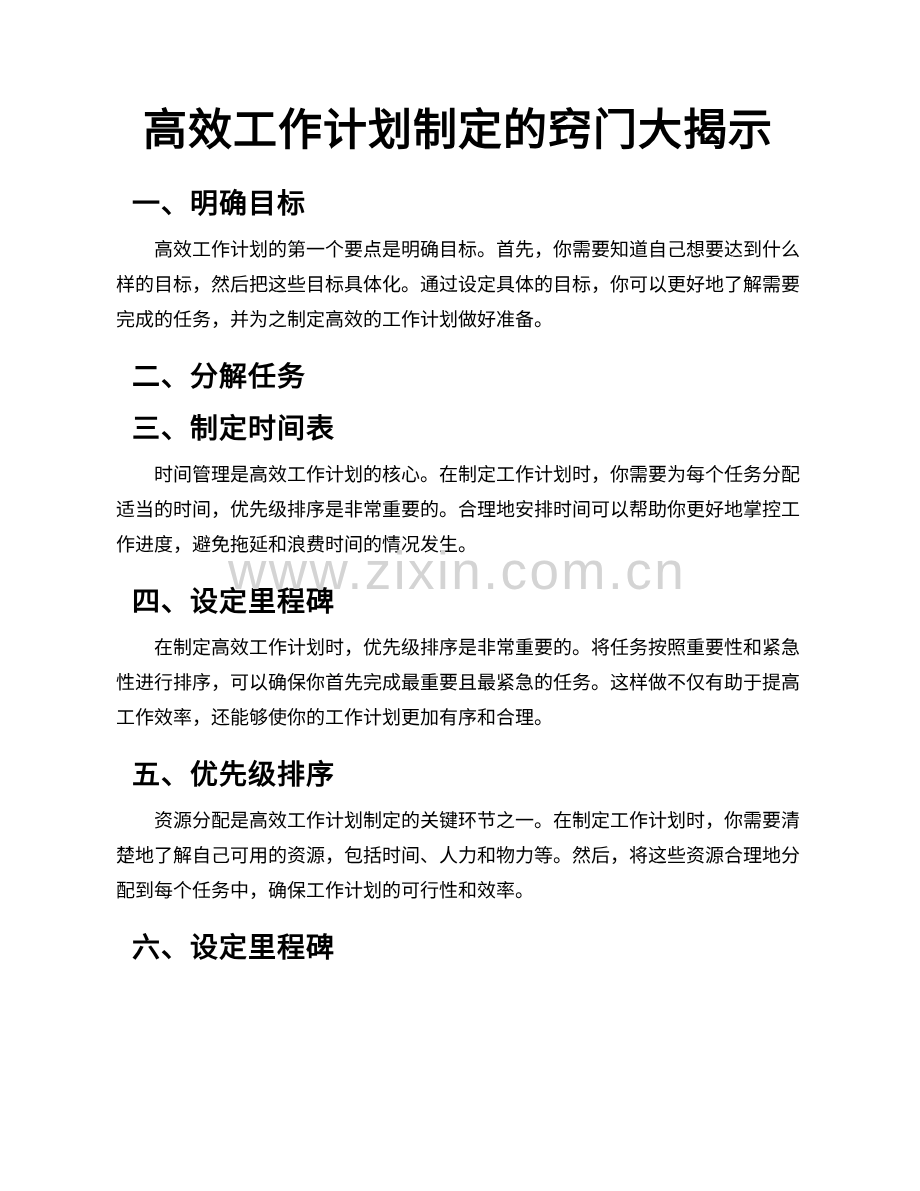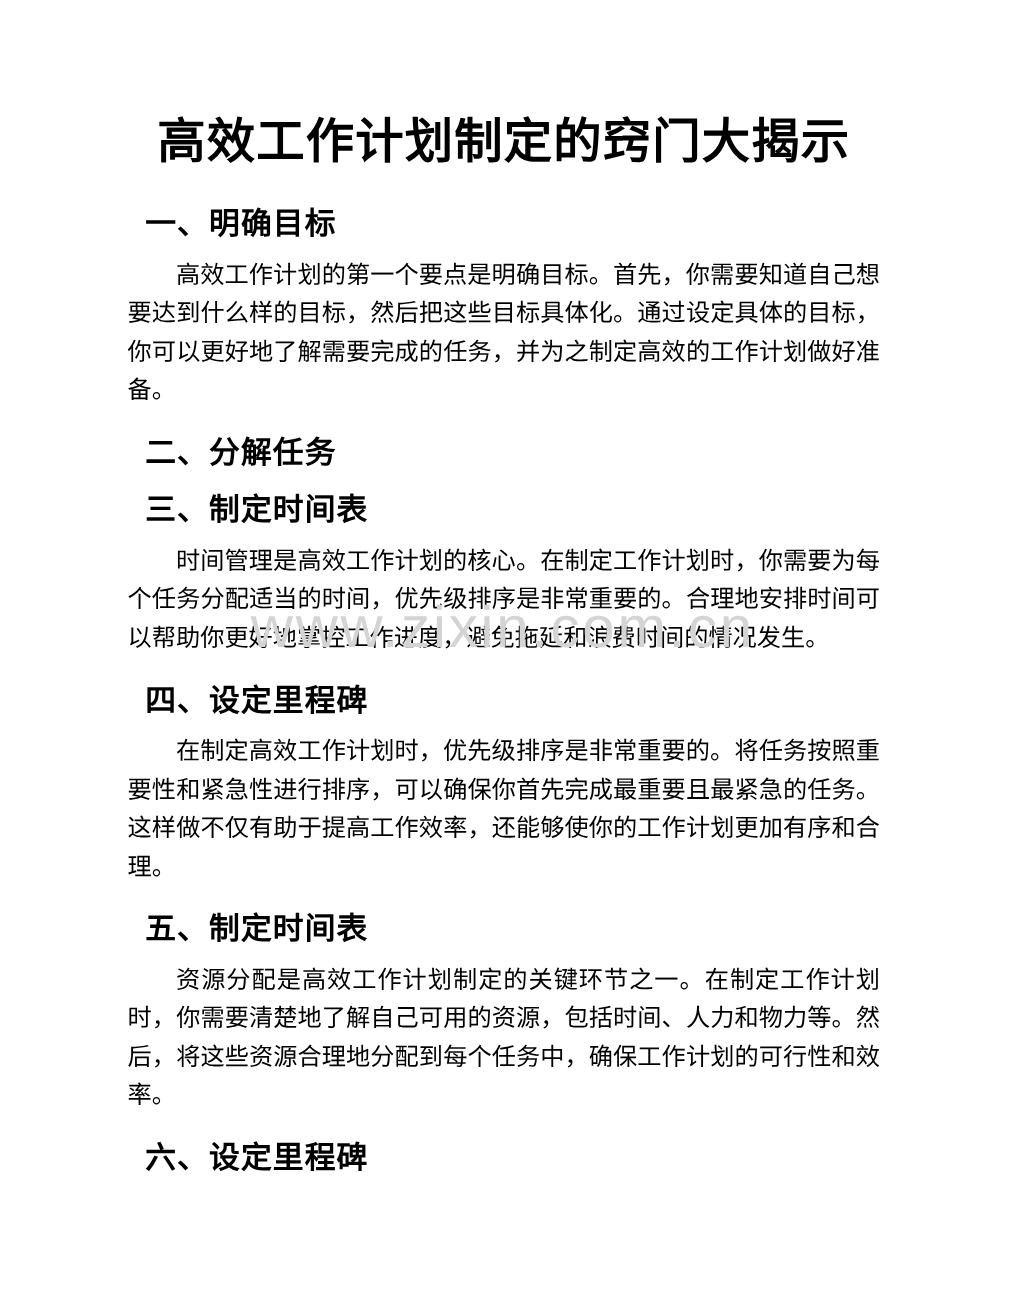--- a/index.html
+++ b/index.html
@@ -35,21 +35,21 @@
     line-height: 24px;
     letter-spacing: 1px;
     color: #000000;
   }
   .doc-section:first-of-type .sec-heading {
     margin-top: 40px;
   }
   .sec-body {
     margin: 0 0 28px 0;
     font-family: "Liberation Serif", "DejaVu Serif", serif;
-    font-size: 22px;
+    font-size: 19px;
     line-height: 35px;
     text-align: justify;
     text-indent: 2em;
     color: #000000;
   }
   .sec-body:empty {
     display: none;
   }
   .watermark {
     position: absolute;
@@ -88,21 +88,21 @@
     <h2 class="sec-heading">三、制定时间表</h2>
     <p class="sec-body">时间管理是高效工作计划的核心。在制定工作计划时，你需要为每个任务分配适当的时间，优先级排序是非常重要的。合理地安排时间可以帮助你更好地掌控工作进度，避免拖延和浪费时间的情况发生。</p>
   </section>
 
   <section class="doc-section">
     <h2 class="sec-heading">四、设定里程碑</h2>
     <p class="sec-body">在制定高效工作计划时，优先级排序是非常重要的。将任务按照重要性和紧急性进行排序，可以确保你首先完成最重要且最紧急的任务。这样做不仅有助于提高工作效率，还能够使你的工作计划更加有序和合理。</p>
   </section>
 
   <section class="doc-section">
-    <h2 class="sec-heading">五、制定时间表</h2>
+    <h2 class="sec-heading">五、优先级排序</h2>
     <p class="sec-body">资源分配是高效工作计划制定的关键环节之一。在制定工作计划时，你需要清楚地了解自己可用的资源，包括时间、人力和物力等。然后，将这些资源合理地分配到每个任务中，确保工作计划的可行性和效率。</p>
   </section>
 
   <section class="doc-section">
     <h2 class="sec-heading">六、设定里程碑</h2>
 
   </section>
 
 </div>
 

